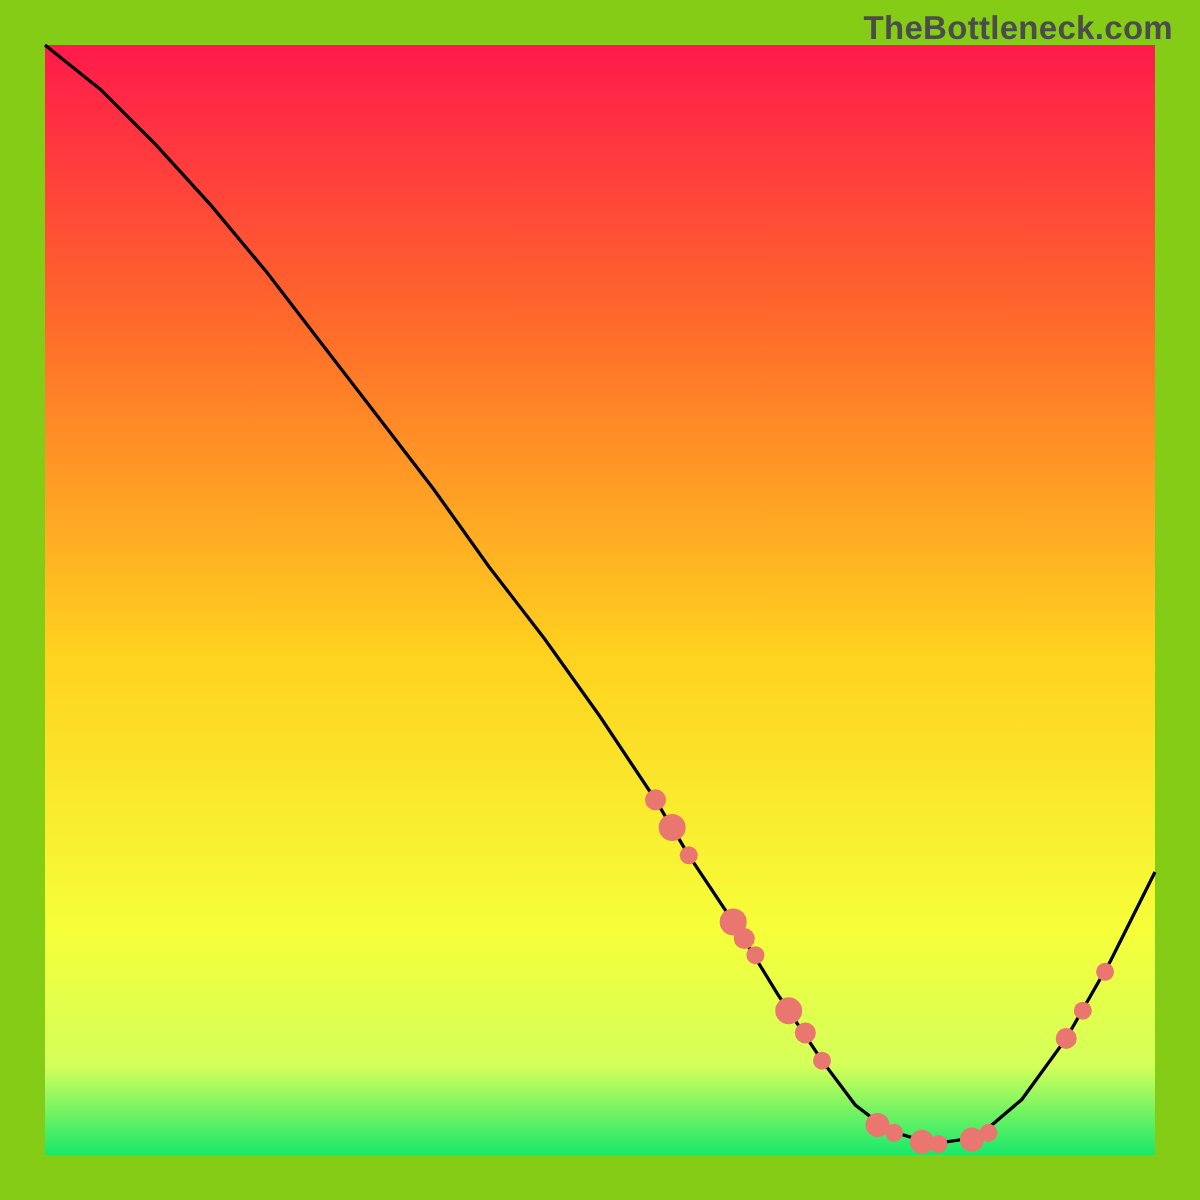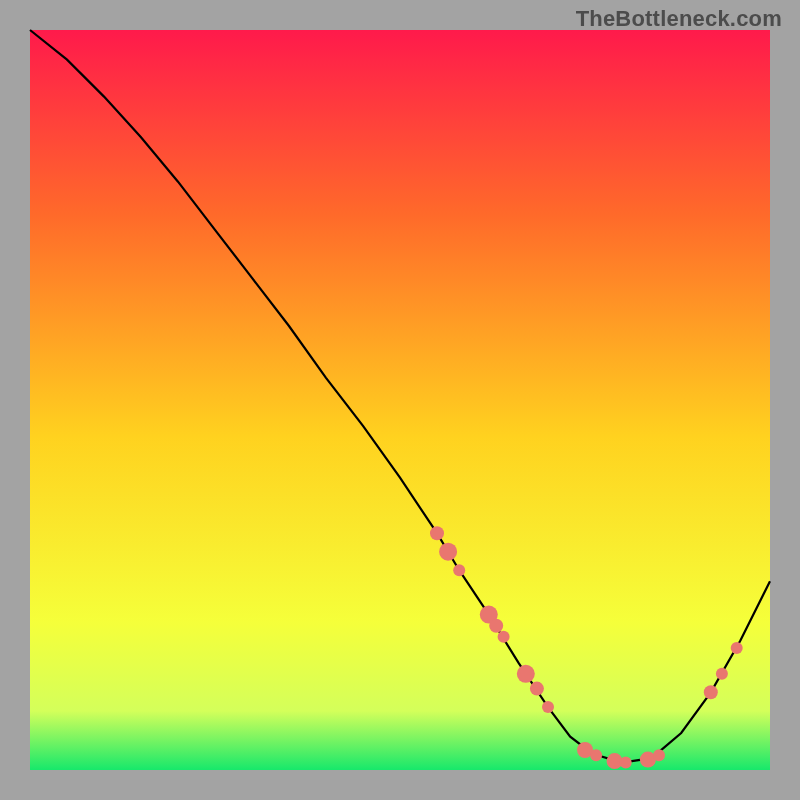--- a/index.html
+++ b/index.html
@@ -8,21 +8,21 @@
     width: 800px;
     height: 800px;
     background: #000;
     font-family: Arial, Helvetica, sans-serif;
     overflow: hidden;
   }
   .frame {
     position: relative;
     width: 800px;
     height: 800px;
-    background: #a3a3a3;
+    background: #84cc16;
   }
   .watermark {
     position: absolute;
     top: 6px;
     right: 18px;
     color: #4c4c4c;
     font-size: 22px;
     font-weight: bold;
     letter-spacing: 0.2px;
     z-index: 3;

